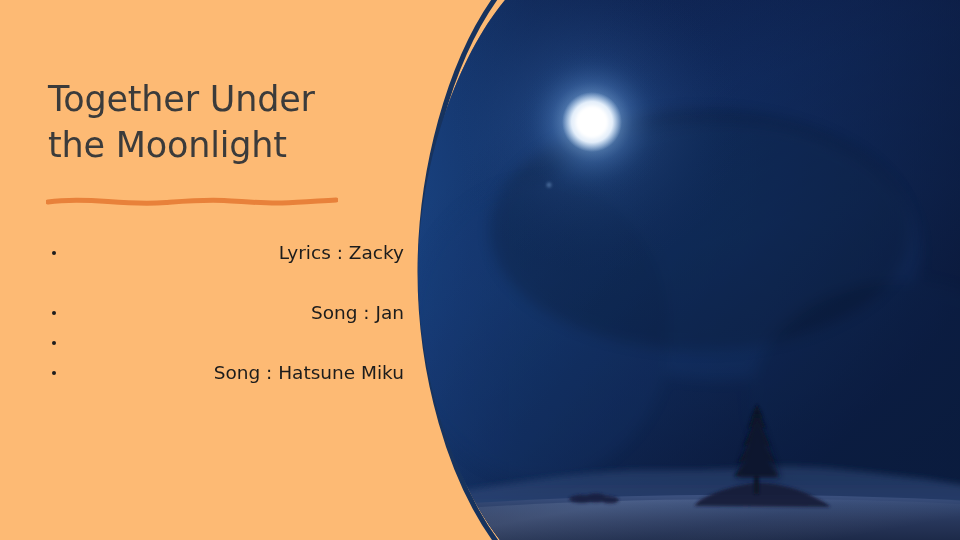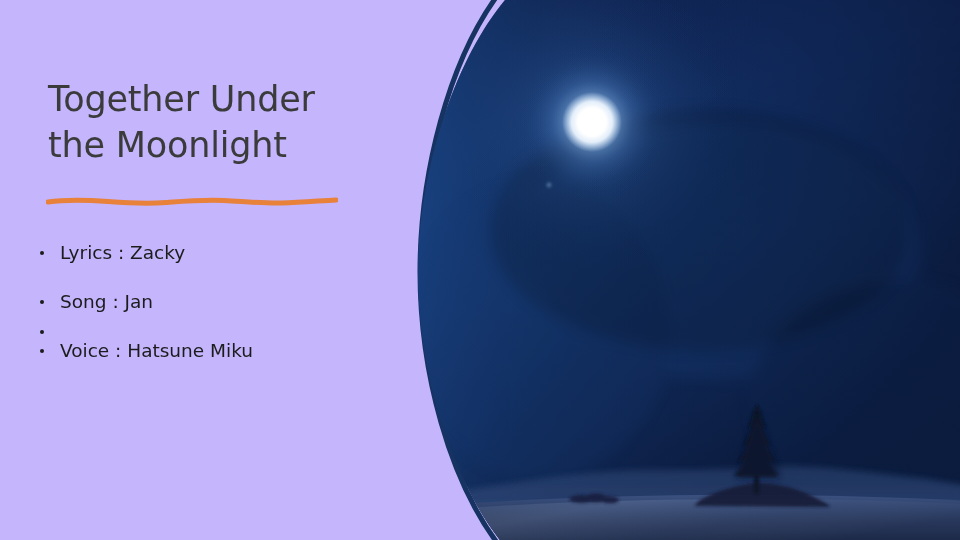--- a/index.html
+++ b/index.html
@@ -7,21 +7,21 @@
     padding: 0;
     background: #ffffff;
   }
   body {
     font-family: "DejaVu Sans", sans-serif;
   }
   #slide {
     position: relative;
     width: 960px;
     height: 540px;
-    background: #c4b5fd;
+    background: #fdba74;
     overflow: hidden;
   }
 
   
   #art-region {
     position: absolute;
     left: 0; top: 0;
     width: 960px; height: 540px;
     pointer-events: none;
   }
@@ -52,39 +52,40 @@
   #title-rule {
     position: absolute;
     left: 46px;
     top: 190px;
     width: 292px;
     height: 22px;
   }
 
   #bullet-list {
     position: absolute;
-    left: 32px;
+    left: 44px;
     top: 238px;
     width: 360px;
     margin: 0;
     padding: 0;
     list-style: none;
+    text-align: right;
   }
   .bullet-item {
     position: relative;
     display: block;
     padding-left: 28px;
     font-family: "DejaVu Sans", sans-serif;
     font-size: 18.5px;
     line-height: 30px;
     color: #1c1c1c;
     white-space: nowrap;
   }
   .bullet-item.spacer-before {
-    margin-top: 19px;
+    margin-top: 30px;
   }
   .bullet-dot {
     position: absolute;
     left: 8px;
     top: 13px;
     width: 4px;
     height: 4px;
     border-radius: 50%;
     background: #1c1c1c;
   }
@@ -248,18 +249,18 @@
       </li>
       <li class="bullet-item spacer-before">
         <span class="bullet-dot"></span>
         <span>Song : Jan</span>
       </li>
       <li class="bullet-item">
         <span class="bullet-dot"></span>
       </li>
       <li class="bullet-item spacer-before">
         <span class="bullet-dot"></span>
-        <span>Voice : Hatsune Miku</span>
+        <span>Song : Hatsune Miku</span>
       </li>
     </ul>
 
   </div>
 </div>
 
 </body></html>

